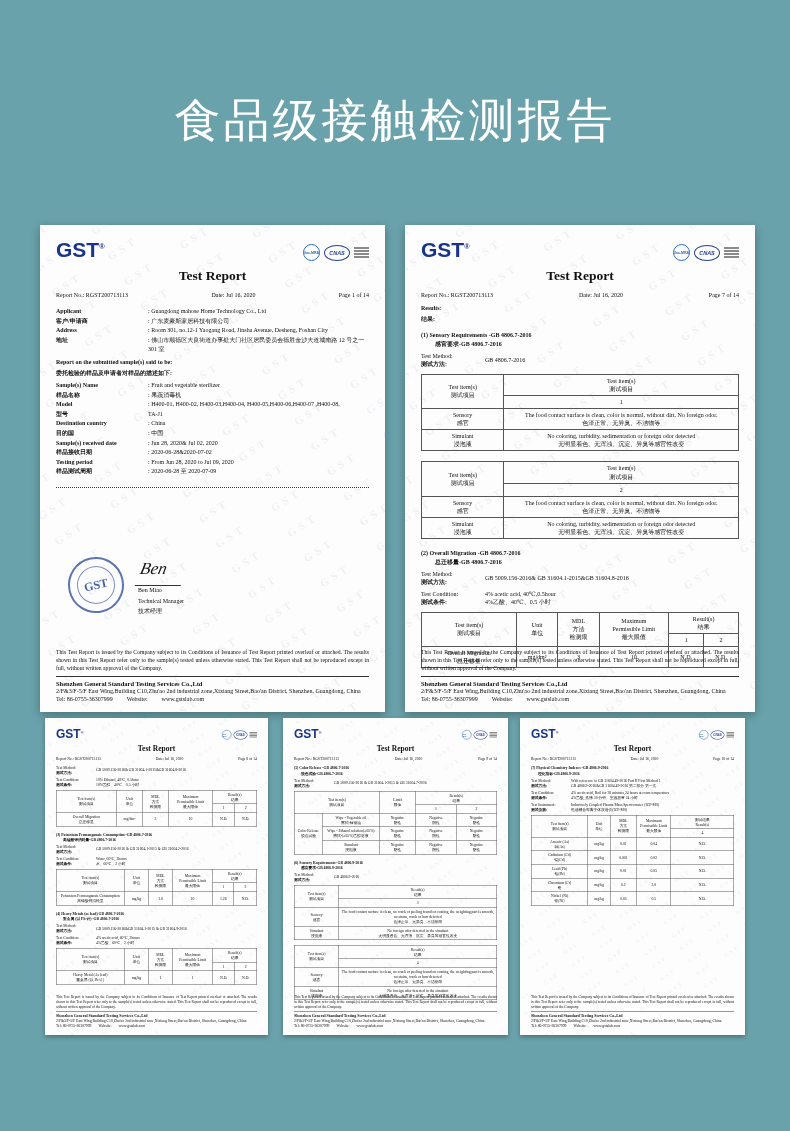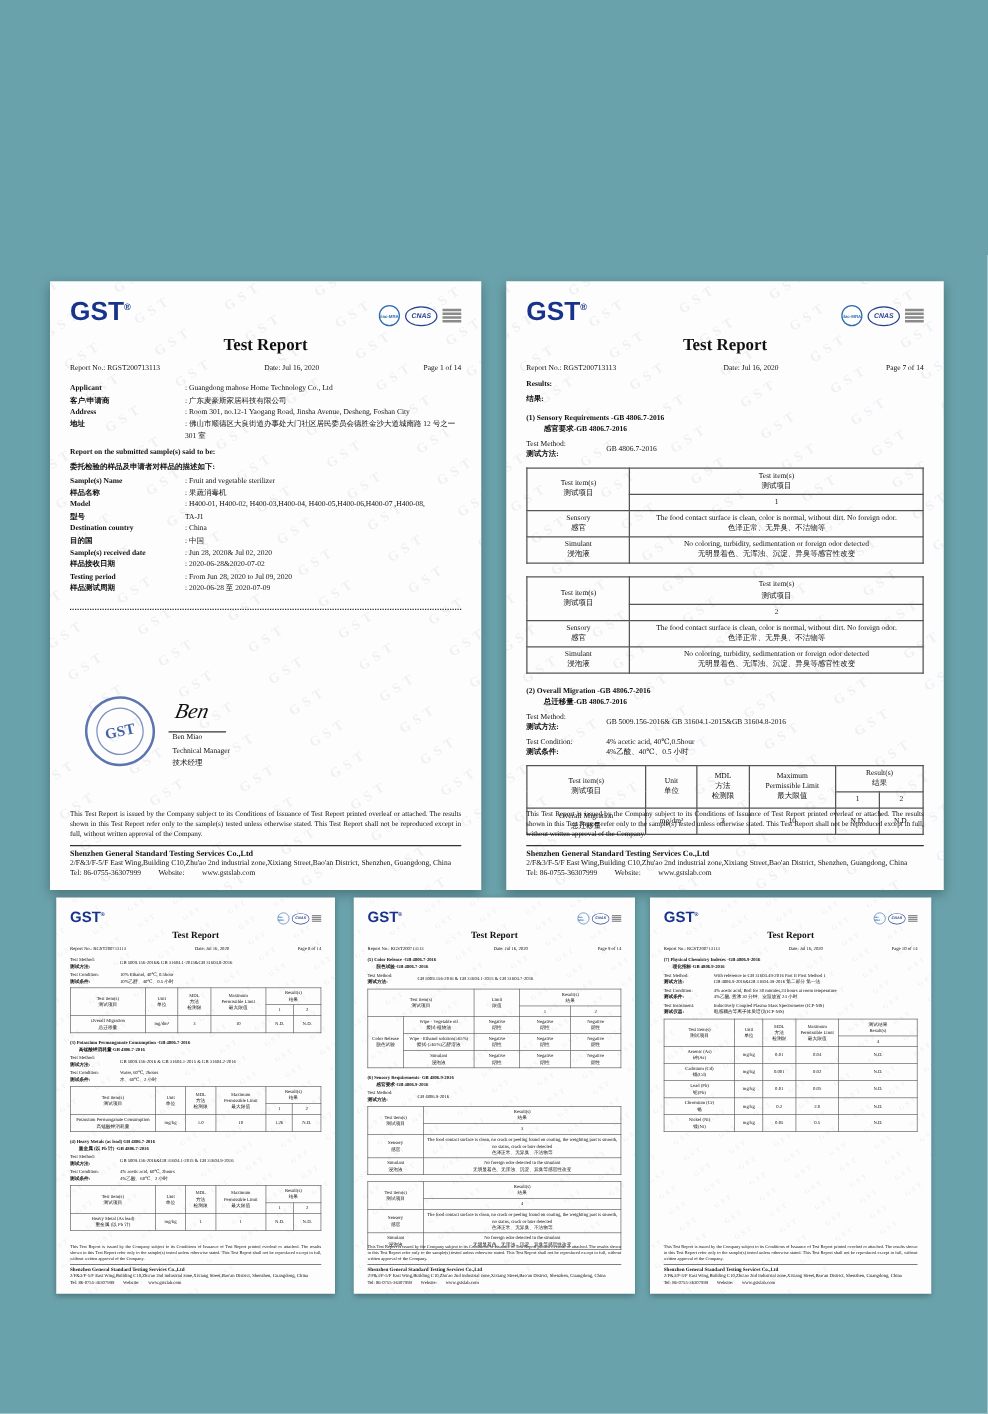--- a/index.html
+++ b/index.html
@@ -63,20 +63,21 @@
   .stamp{width:52px;height:52px;border:2px solid rgba(38,70,150,.75);border-radius:50%;display:flex;align-items:center;justify-content:center;
          color:rgba(38,70,150,.85);font-weight:bold;font-size:12px;transform:rotate(-12deg);}
   .stamp span{border:1px solid rgba(38,70,150,.6);border-radius:50%;width:36px;height:36px;display:flex;align-items:center;justify-content:center;}
   .script{font-style:italic;font-size:17px;transform:skewX(-12deg);border-bottom:1px solid #333;display:inline-block;padding:0 18px 1px 2px;}
   .sig div{line-height:1.7;}
 </style>
 </head>
 <body>
 
 <div id="stage">
+  <div class="page-title">食品级接触检测报告</div>
 
   <div class="doc" id="doc1">
     <div class="wm">GST GST GST GST GST GST GST GST GST GST GST GST GST GST GST GST GST GST GST GST GST GST GST GST GST GST GST GST GST GST GST GST GST GST GST GST GST GST GST GST GST GST GST GST GST GST GST GST GST GST GST GST GST GST GST GST GST GST GST GST GST GST GST GST GST GST GST GST GST GST GST GST GST GST GST GST GST GST GST GST GST GST GST GST GST GST GST GST GST GST GST GST GST GST GST GST GST GST GST GST GST GST GST GST GST GST GST GST GST GST GST GST GST GST GST GST GST GST GST GST GST GST GST GST GST GST GST GST GST GST GST GST GST GST GST GST GST GST GST GST GST GST GST GST GST GST GST GST GST GST GST GST GST GST GST GST GST GST GST GST GST GST GST GST GST GST GST GST GST GST GST GST GST GST GST GST GST GST GST GST GST GST GST GST GST GST GST GST GST GST GST GST GST GST GST GST GST GST GST GST GST GST GST GST GST GST GST GST GST GST GST GST GST GST GST GST GST GST GST GST GST GST GST GST GST GST GST GST GST GST GST GST GST GST GST GST GST GST GST GST GST GST GST GST GST GST GST GST GST GST GST GST GST GST GST GST GST GST GST GST </div>
     <div class="inner">
       <div class="dhead">
         <div class="gst"><span>GST</span><sup>®</sup></div>
         <div class="marks">
           <span class="ilac">ilac-MRA</span>
           <span class="cnas">CNAS</span>
           <span class="acctext">

